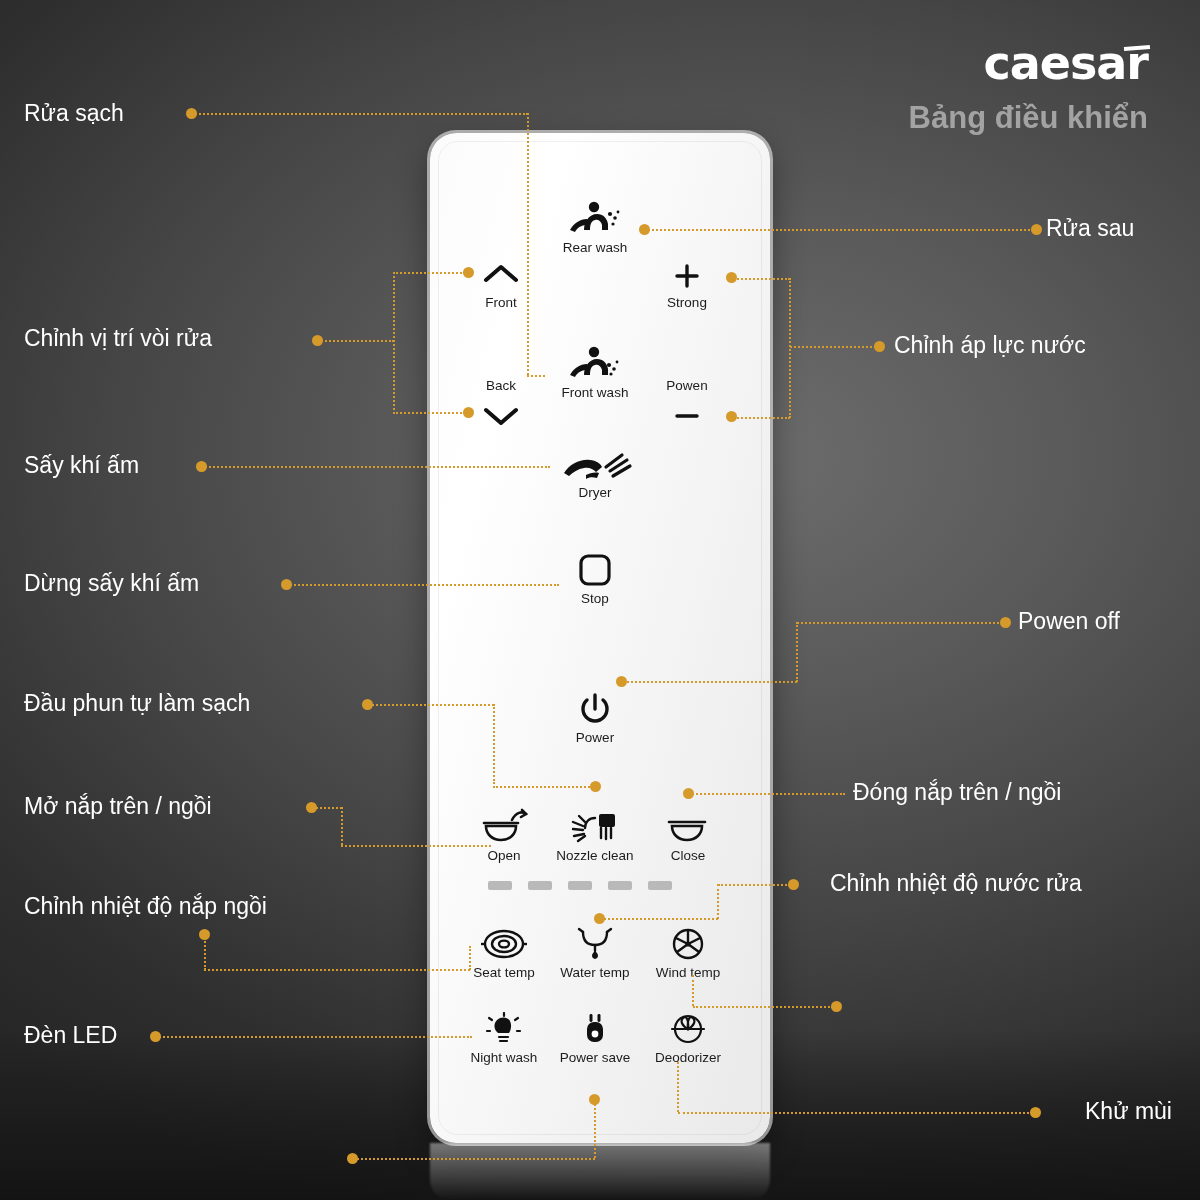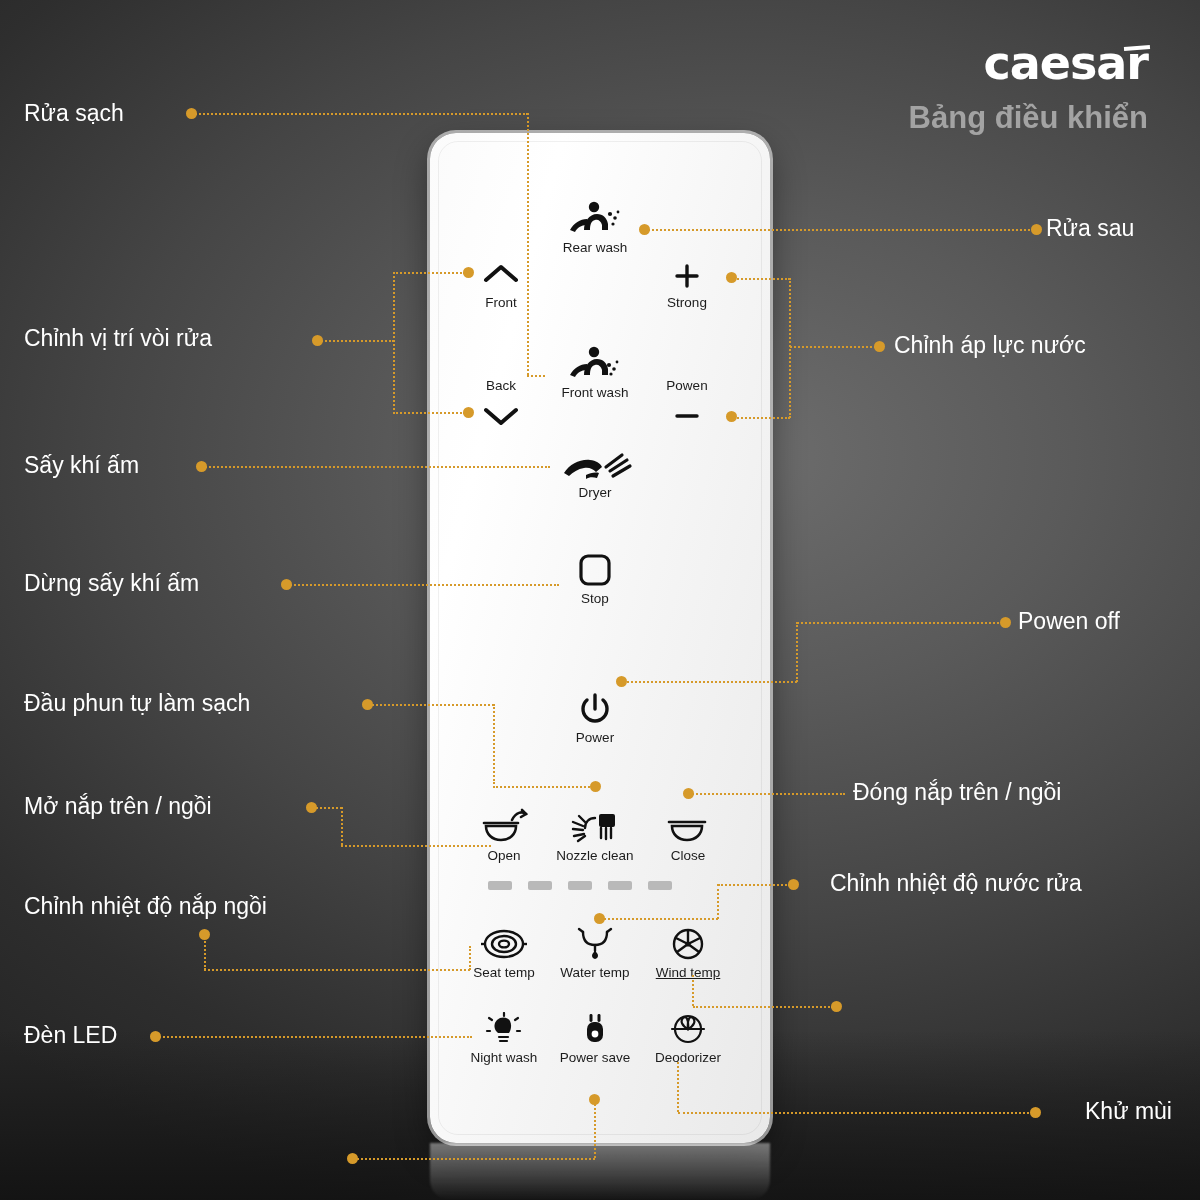--- a/index.html
+++ b/index.html
@@ -288,21 +288,21 @@
         <line x1="10" y1="5" x2="6" y2="2"></line>
             <line x1="34" y1="5" x2="38" y2="2"></line>
         <line x1="22" y1="18" x2="22" y2="24"></line>
         <path d="M22 24 C18 27 18 31 22 32 C26 31 26 27 22 24 Z" fill="#111" stroke="none"></path>
       </g>
         </svg>
     </span>
     <span class="lab">Water temp</span>
   </div>
 
-  <div class="btn" style="left:642px;top:925px;width:92px;text-decoration:underline;">
+  <div class="btn" style="left:642px;top:925px;width:92px;">
     <span class="ico">
       <svg width="40" height="34" viewBox="0 0 40 34">
           <g fill="none" stroke="#111" stroke-width="2.4">
         <circle cx="20" cy="17" r="14"></circle>
         <path d="M20 17 L20 4 M20 17 L32 11 M20 17 L31 25 M20 17 L9 25 M20 17 L8 11" stroke-linecap="round"></path>
         <circle cx="20" cy="17" r="2.6" fill="#111" stroke="none"></circle>
       </g>
         </svg>
     </span>
     <span class="lab">Wind temp</span>

